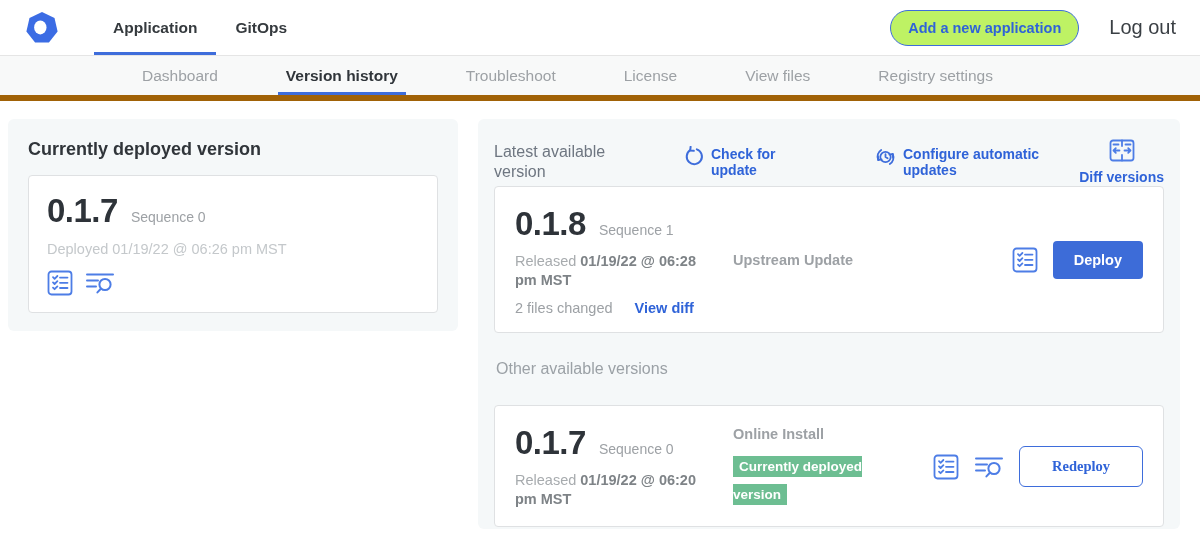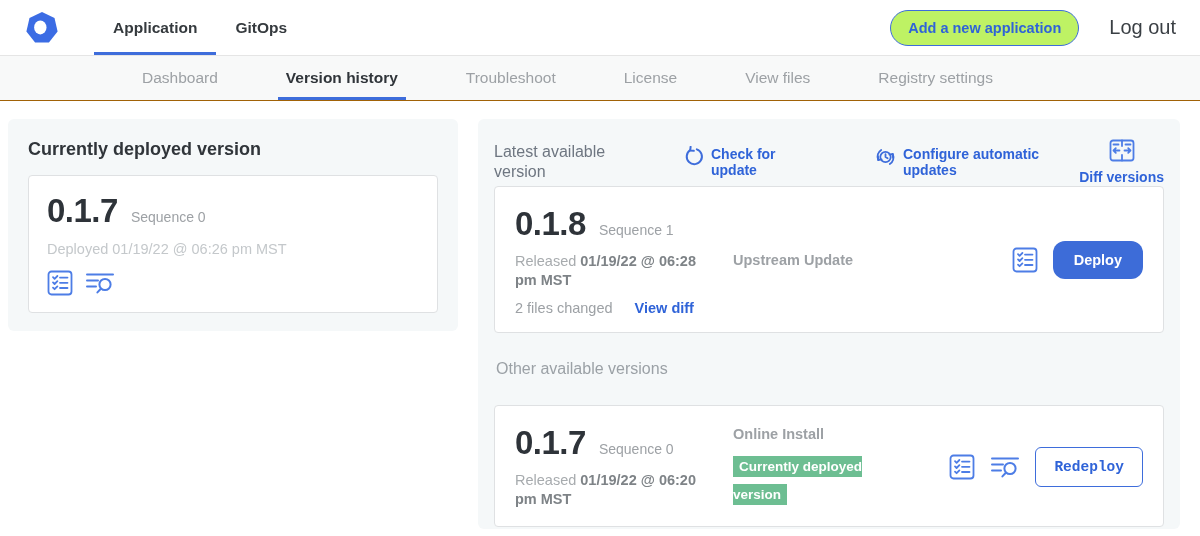--- a/index.html
+++ b/index.html
@@ -15,21 +15,21 @@
              font-weight:600; color:#353a3e; position:relative; cursor:pointer; }
   .top-tab.active::after { content:""; position:absolute; left:0; right:0; bottom:0;
              height:3px; background:#3e6ddb; }
   .topbar-right { margin-left:auto; display:flex; align-items:center; gap:30px; }
   .add-app-btn { background:#bef264; border:1px solid #3e6ddb; color:#2f63d8;
              border-radius:18px; padding:9px 17px; font-size:14.5px; font-weight:700;
              font-family:inherit; cursor:pointer; }
   .logout { font-size:20px; color:#3a3f44; cursor:pointer; }
 
   
-  .subnav { height:45px; background:#f8f9f9; border-bottom:1px solid #a16207;
+  .subnav { height:45px; background:#f8f9f9; border-bottom:6px solid #a16207;
             display:flex; align-items:stretch; padding-left:142px; gap:68px; }
   .subnav-item { display:flex; align-items:center; font-size:15.5px; color:#9da1a5;
             position:relative; cursor:pointer; white-space:nowrap; }
   .subnav-item.active { color:#30353a; font-weight:600; }
   .subnav-item.active::after { content:""; position:absolute; left:-8px; right:-8px;
             bottom:0; height:3px; background:#3e6ddb; }
 
   
   .main { display:flex; gap:20px; padding:18px 20px 0 8px; align-items:flex-start; }
   .panel { background:#f5f8f9; border-radius:6px; }
@@ -67,26 +67,26 @@
   .released b { color:#7e8387; font-weight:700; }
   .files-row { margin-top:9px; font-size:14.5px; }
   .files-row .changed { color:#9da1a5; }
   .view-diff { color:#2f63d8; font-weight:700; margin-left:18px; cursor:pointer; }
   .vr-mid { flex:1; padding-left:10px; align-self:center; }
   .source-label { font-size:14.5px; font-weight:600; color:#9da1a5; }
   .badge-wrap { margin-top:9px; max-width:160px; line-height:1.75; }
   .badge { background:#6dbe92; color:#fff; font-size:13.5px; font-weight:600;
            padding:3px 6px; }
   .vr-right { display:flex; align-items:center; gap:15px; padding-right:4px; }
-  .deploy-btn { background:#3d6cd8; color:#fff; border:none; border-radius:12px;
+  .deploy-btn { background:#3d6cd8; color:#fff; border:none; border-radius:4px;
            padding:11px 21px; font-size:14.5px; font-weight:700; font-family:inherit;
            cursor:pointer; }
   .redeploy-btn { background:#fff; color:#2f63d8; border:1px solid #3e6ddb;
-           border-radius:6px; padding:11px 18px; font-size:14.5px; font-weight:700;
-           font-family:Liberation Mono, monospace; cursor:pointer; }
+           border-radius:6px; padding:11px 32px; font-size:14.5px; font-weight:700;
+           font-family:Liberation Serif, serif; cursor:pointer; }
   .other-heading { font-size:16px; font-weight:400; color:#9ba1a6; margin:27px 0 27px 2px; }
 
   svg { display:block; }
 </style>
 </head>
 <body>
 
 <header class="topbar">
   <div class="logo-wrap">
     <svg width="36" height="36" viewBox="0 0 36 36">

